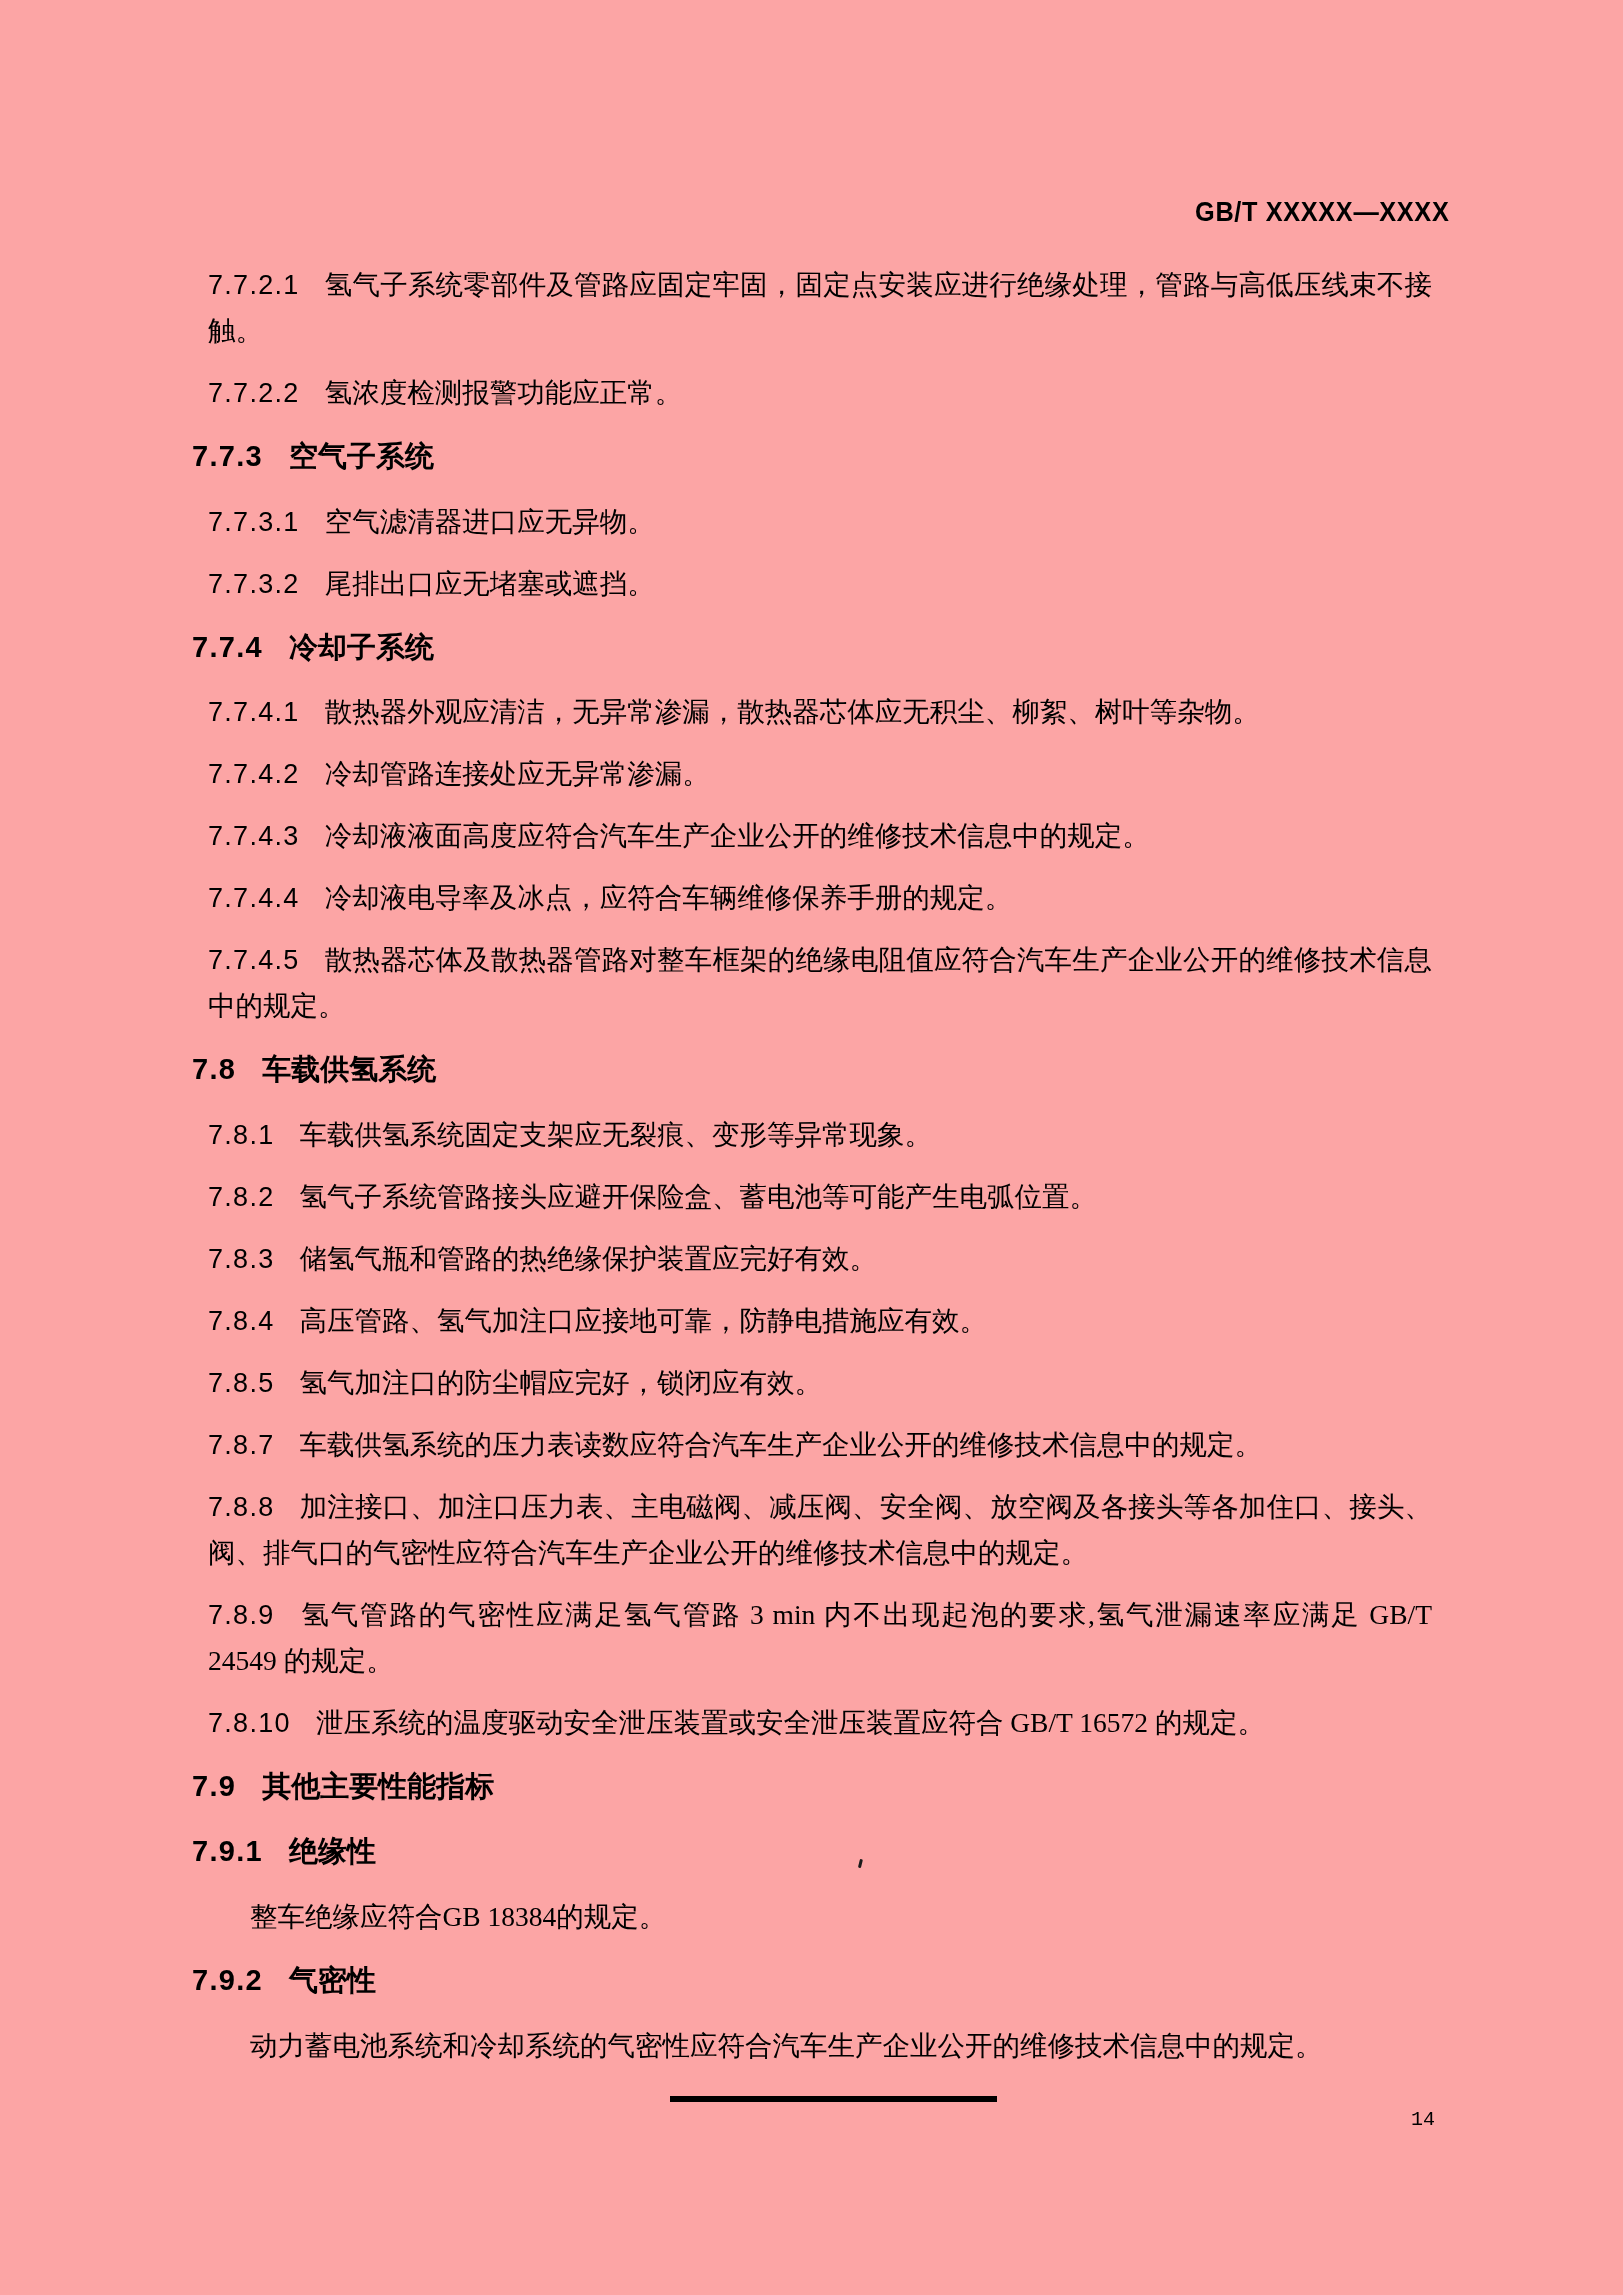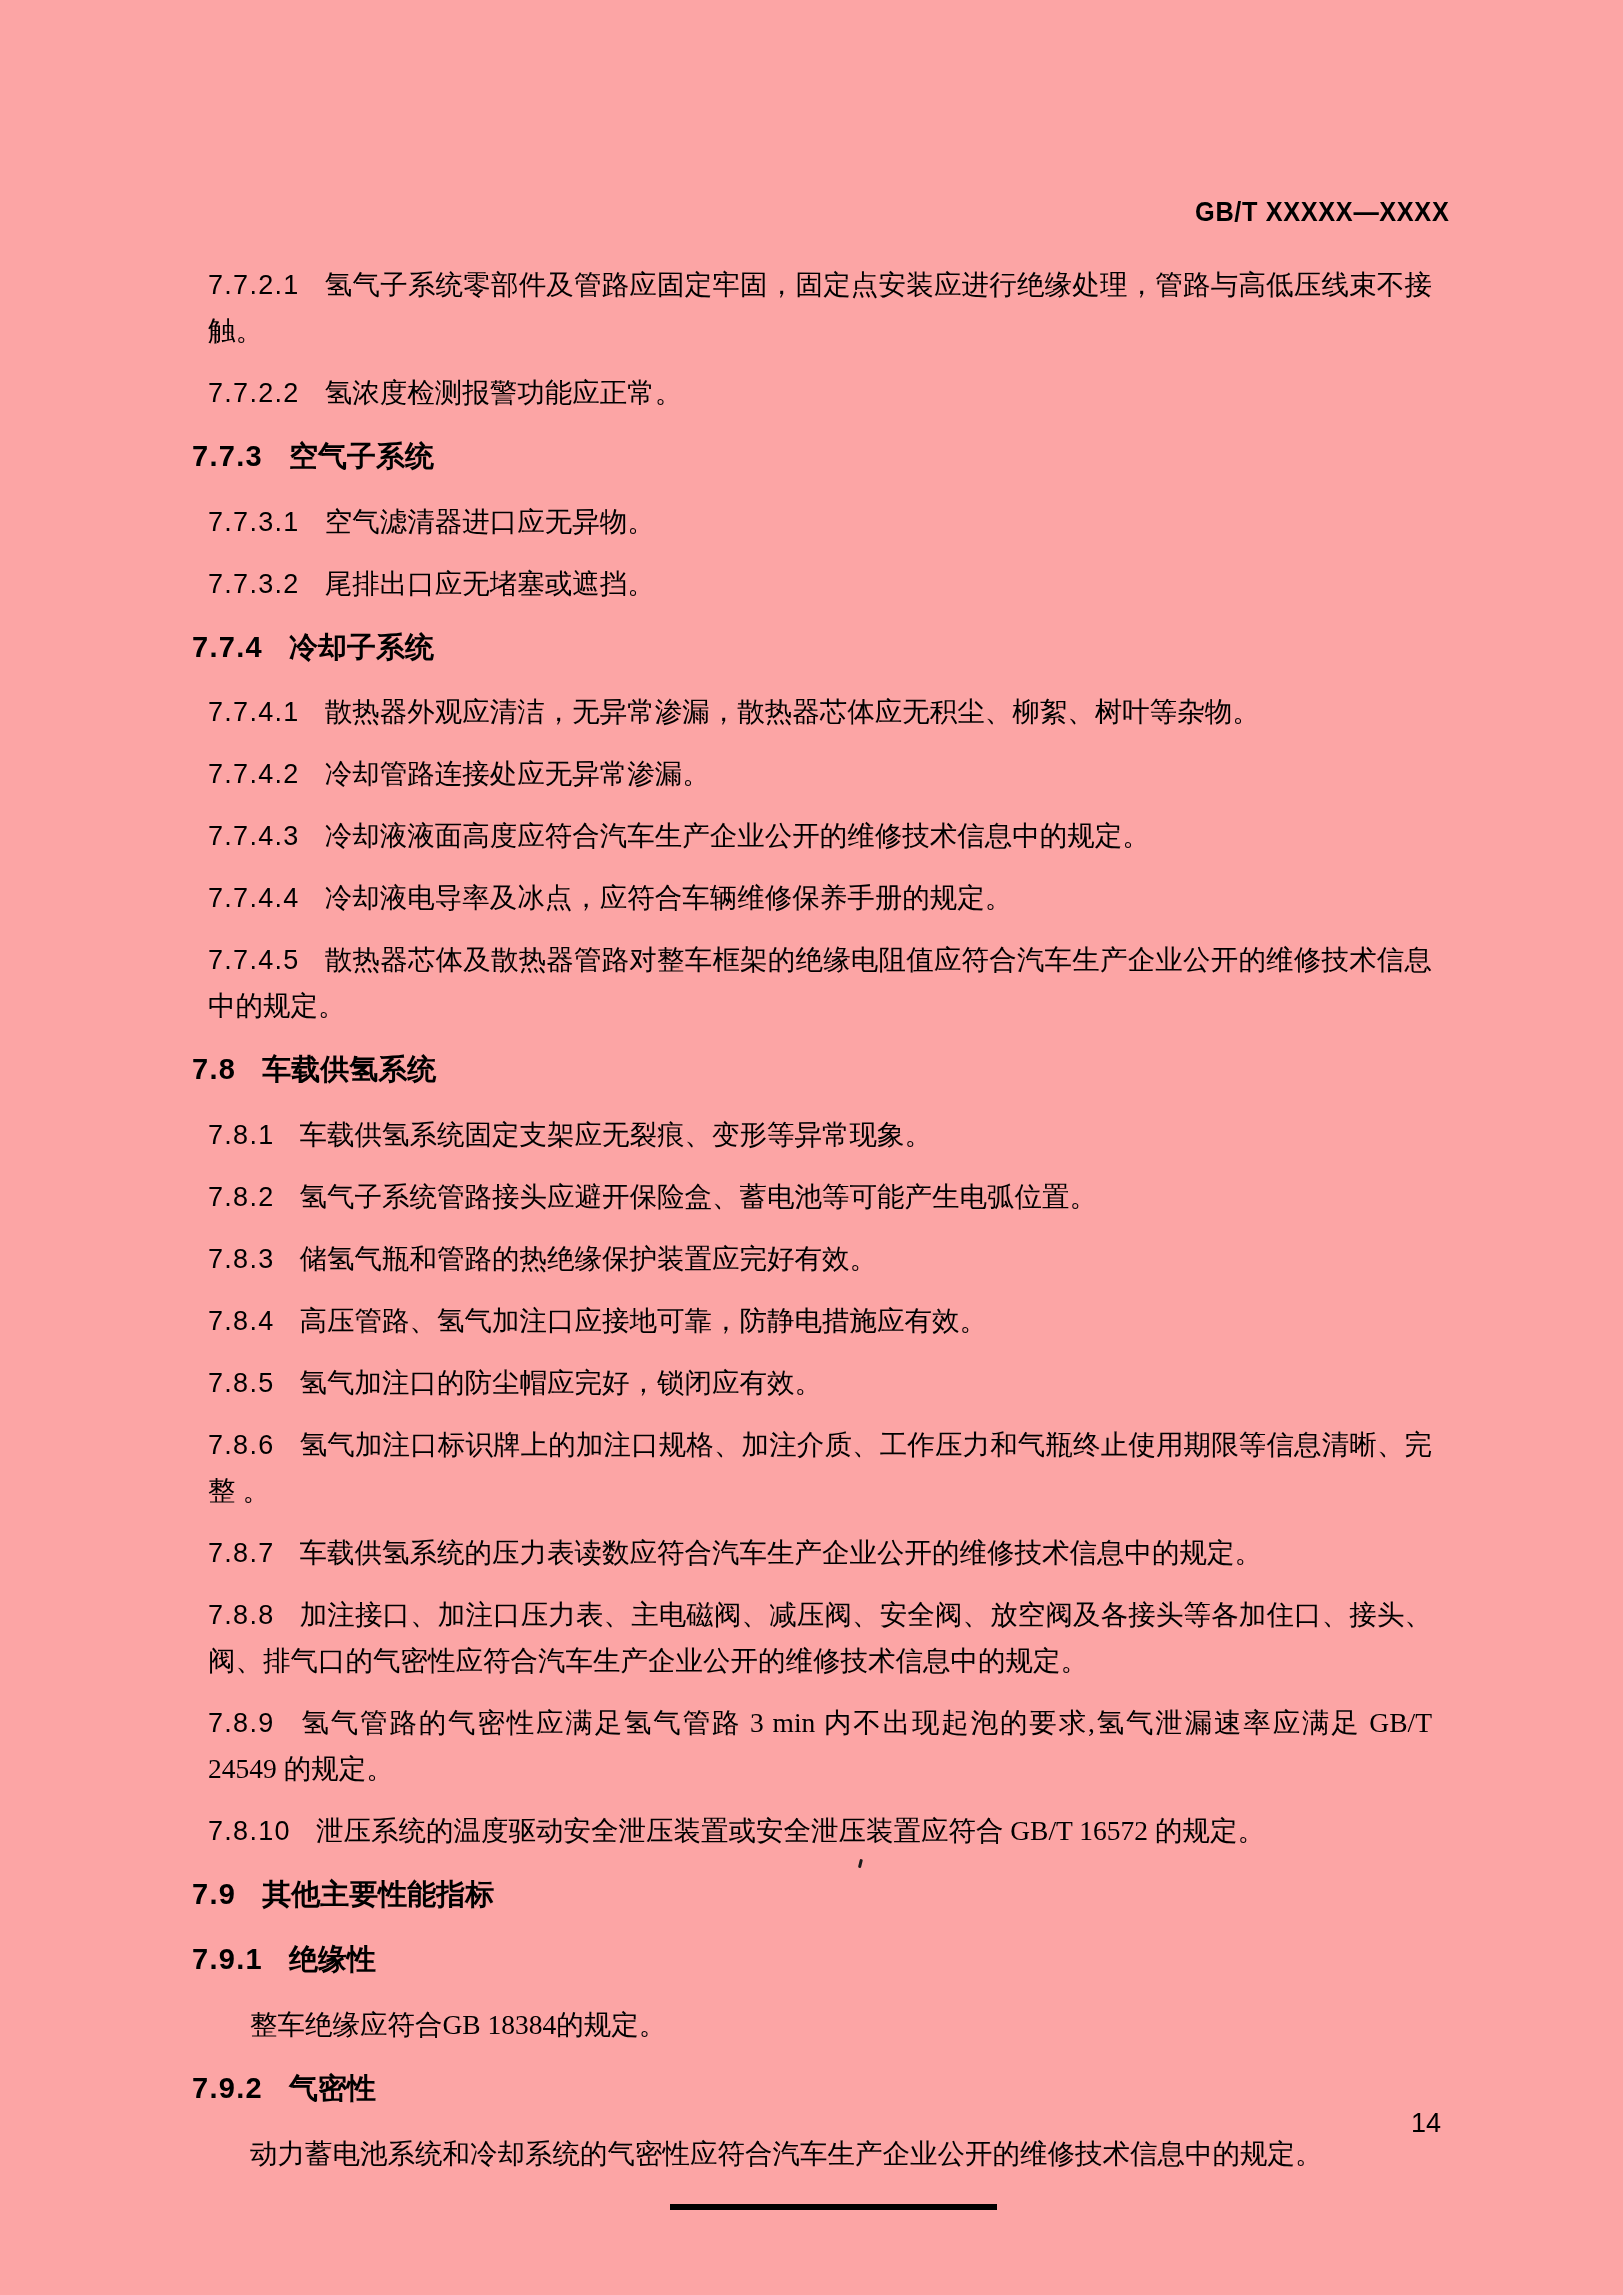--- a/index.html
+++ b/index.html
@@ -70,22 +70,22 @@
   .end-bar {
     width: 327px;
     height: 5.9px;
     background: #000000;
     margin: 27.5px 0 0 478px;
   }
   .page-number {
     position: absolute;
     top: 2108px;
     left: 1411px;
-    font-size: 27px;
-    font-family: Liberation Sans, sans-serif;
+    font-size: 20px;
+    font-family: Liberation Mono, monospace;
   }
   .stray-mark {
     position: absolute;
     left: 859px;
     top: 1859px;
     width: 2.6px;
     height: 8.5px;
     background: #1a1a1a;
     transform: rotate(14deg);
     border-radius: 1.3px;
@@ -109,21 +109,20 @@
       <p class="clause"><span class="num">7.7.4.2</span><span>冷却管路连接处应无异常渗漏。</span></p>
       <p class="clause"><span class="num">7.7.4.3</span><span>冷却液液面高度应符合汽车生产企业公开的维修技术信息中的规定。</span></p>
       <p class="clause"><span class="num">7.7.4.4</span><span>冷却液电导率及冰点，应符合车辆维修保养手册的规定。</span></p>
       <p class="clause"><span class="num">7.7.4.5</span><span>散热器芯体及散热器管路对整车框架的绝缘电阻值应符合汽车生产企业公开的维修技术信息中的规定。</span></p>
       <h2 class="heading"><span class="num">7.8</span><span>车载供氢系统</span></h2>
       <p class="clause"><span class="num">7.8.1</span><span>车载供氢系统固定支架应无裂痕、变形等异常现象。</span></p>
       <p class="clause"><span class="num">7.8.2</span><span>氢气子系统管路接头应避开保险盒、蓄电池等可能产生电弧位置。</span></p>
       <p class="clause"><span class="num">7.8.3</span><span>储氢气瓶和管路的热绝缘保护装置应完好有效。</span></p>
       <p class="clause"><span class="num">7.8.4</span><span>高压管路、氢气加注口应接地可靠，防静电措施应有效。</span></p>
       <p class="clause"><span class="num">7.8.5</span><span>氢气加注口的防尘帽应完好，锁闭应有效。</span></p>
-      <p class="clause"><span class="num">7.8.6</span><span>氢气加注口标识牌上的加注口规格、加注介质、工作压力和气瓶终止使用期限等信息清晰、完整 。</span></p>
       <p class="clause"><span class="num">7.8.7</span><span>车载供氢系统的压力表读数应符合汽车生产企业公开的维修技术信息中的规定。</span></p>
       <p class="clause"><span class="num">7.8.8</span><span>加注接口、加注口压力表、主电磁阀、减压阀、安全阀、放空阀及各接头等各加住口、接头、阀、排气口的气密性应符合汽车生产企业公开的维修技术信息中的规定。</span></p>
       <p class="clause"><span class="num">7.8.9</span><span>氢气管路的气密性应满足氢气管路 3 min 内不出现起泡的要求,氢气泄漏速率应满足 GB/T 24549 的规定。</span></p>
       <p class="clause"><span class="num">7.8.10</span><span>泄压系统的温度驱动安全泄压装置或安全泄压装置应符合 GB/T 16572 的规定。</span></p>
       <h2 class="heading"><span class="num">7.9</span><span>其他主要性能指标</span></h2>
       <h2 class="heading"><span class="num">7.9.1</span><span>绝缘性</span></h2>
       <p class="indent-para">整车绝缘应符合GB 18384的规定。</p>
       <h2 class="heading"><span class="num">7.9.2</span><span>气密性</span></h2>
       <p class="indent-para">动力蓄电池系统和冷却系统的气密性应符合汽车生产企业公开的维修技术信息中的规定。</p>
       <div class="end-bar"></div>

